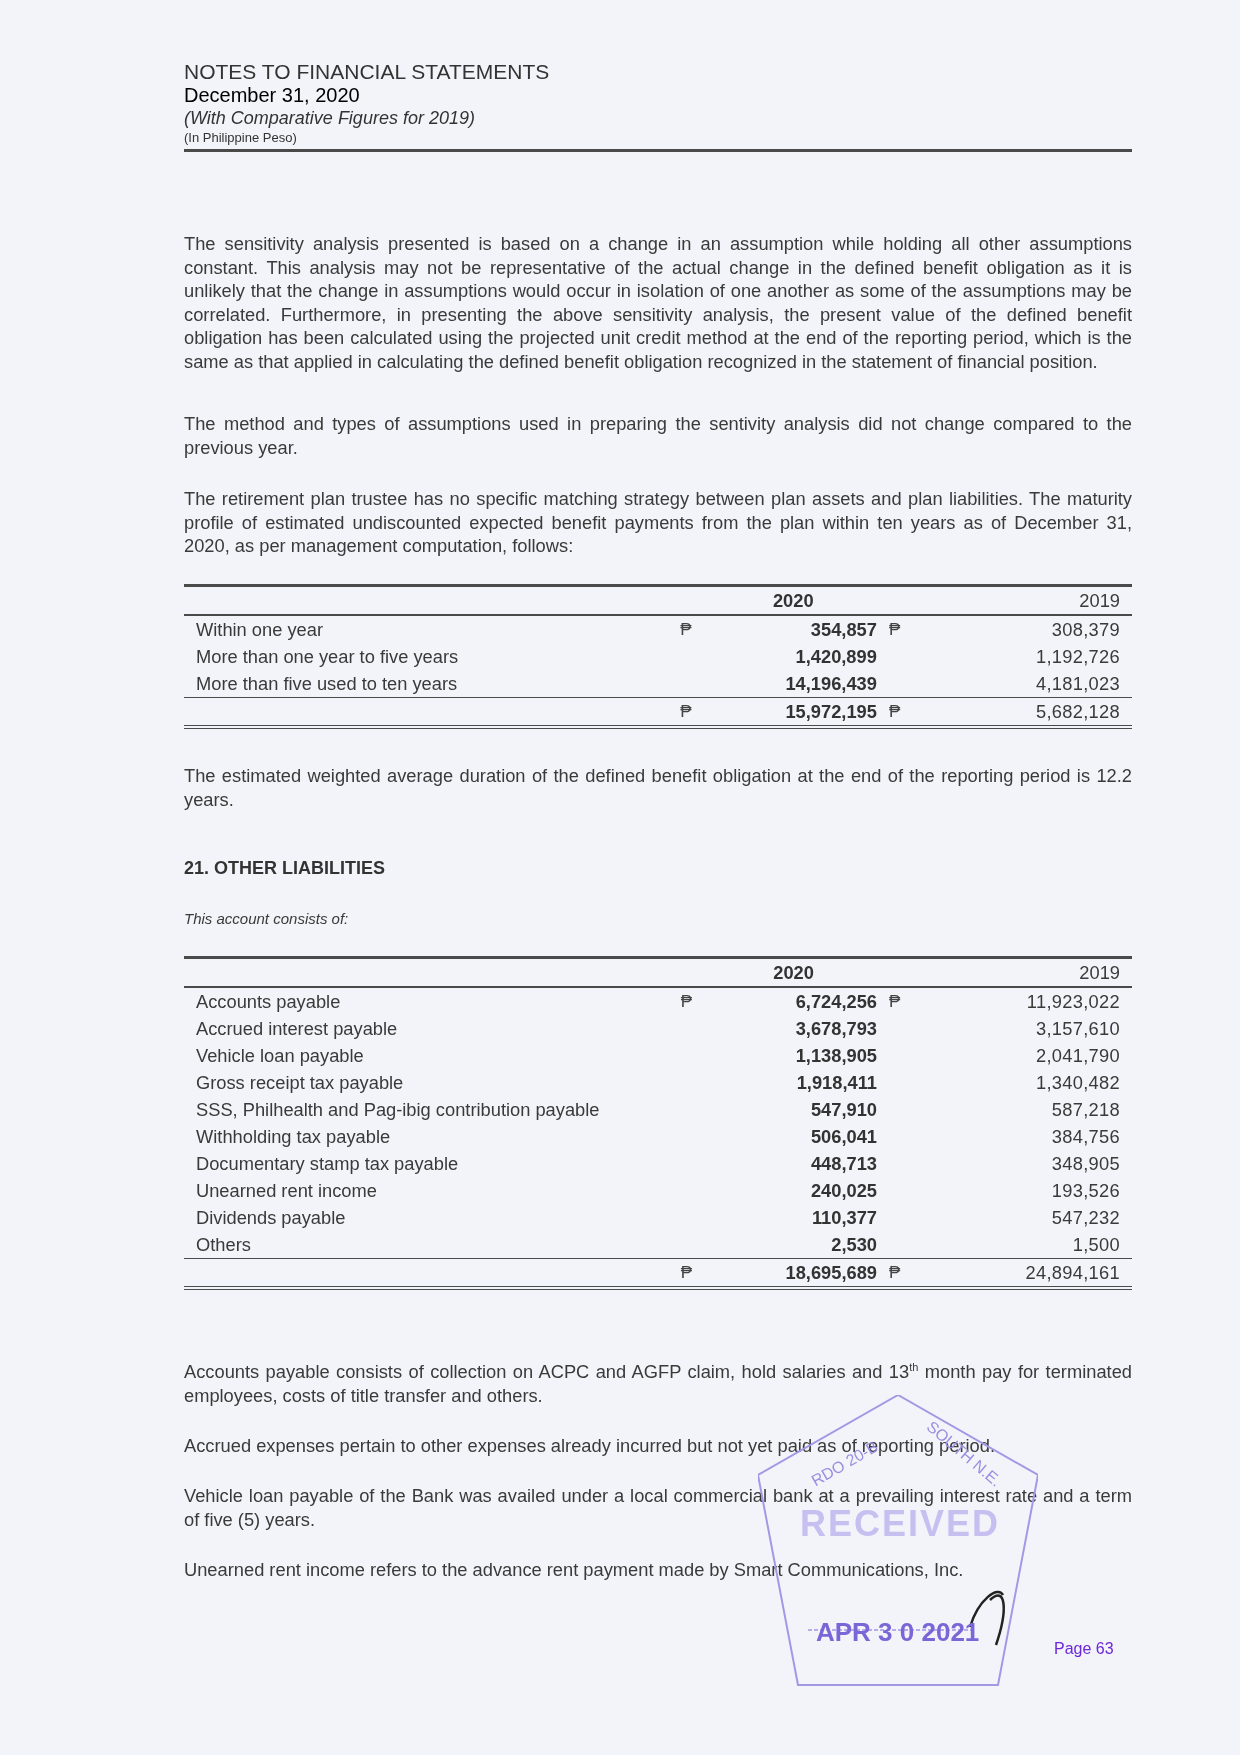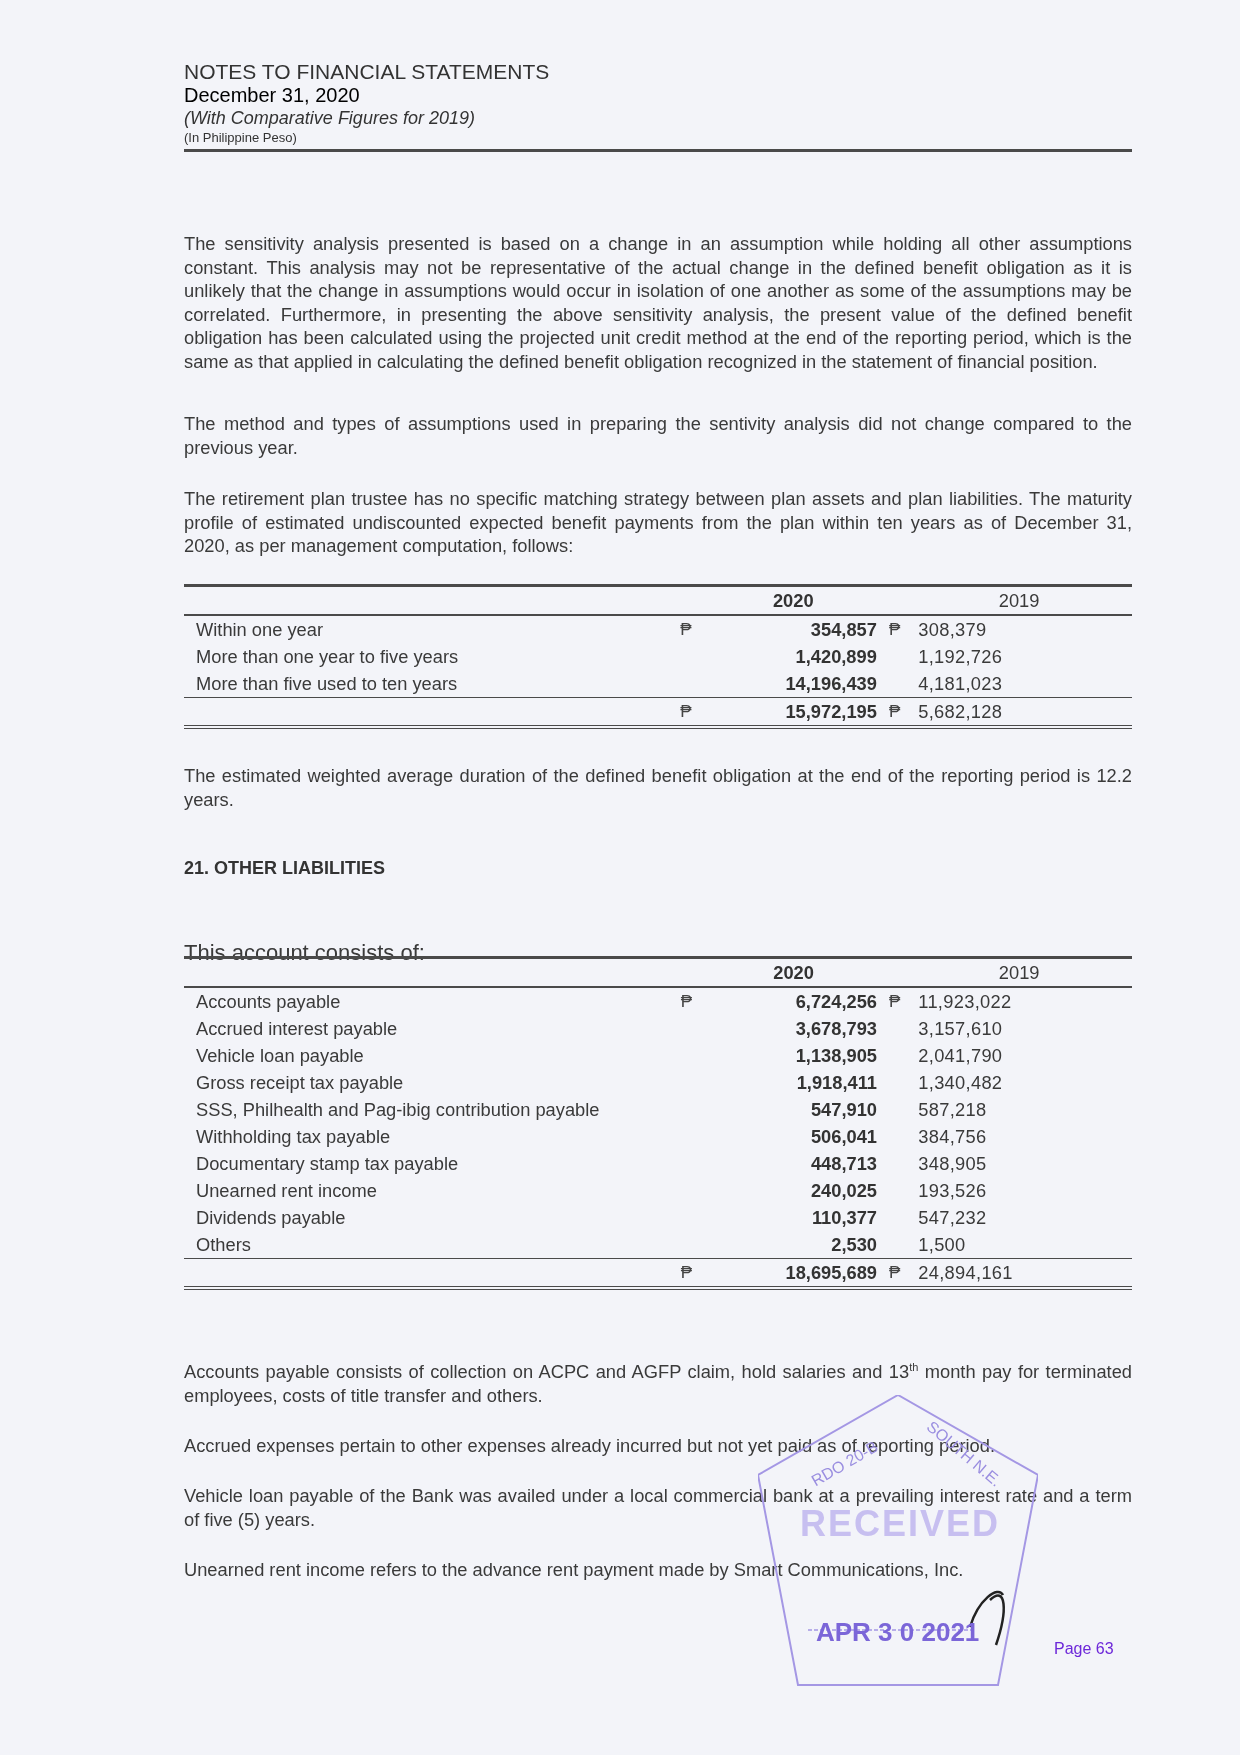--- a/index.html
+++ b/index.html
@@ -17,37 +17,37 @@
     .hdr-date { font-size: 20px; line-height: 23px; color: #000000; }
     .hdr-comp { font-size: 18px; font-style: italic; line-height: 23px; color: #333; }
     .hdr-unit { font-size: 13px; line-height: 16px; color: #333; }
     .hdr-rule { border-top: 3px solid #4a4a4a; margin-top: 3px; }
     p.para { font-size: 18.3px; line-height: 23.5px; margin: 0; text-align: justify; color: #3a3a3a; }
     .p1 { position: absolute; top: 172px; }
     .p2 { position: absolute; top: 352px; }
     .p3 { position: absolute; top: 427px; }
     .p4 { position: absolute; top: 704px; }
     .sec-title { position: absolute; top: 798px; font-size: 18px; font-weight: bold; color: #333; }
-    .sec-intro { position: absolute; top: 880px; font-size: 22px; }
+    .sec-intro { position: absolute; top: 850px; font-size: 15px; font-style: italic; }
     .p5 { position: absolute; top: 1296px; }
     .p6 { position: absolute; top: 1374px; }
     .p7 { position: absolute; top: 1424px; }
     .p8 { position: absolute; top: 1498px; }
     table.fin { border-collapse: collapse; width: 948px; font-size: 18.3px; position: absolute; left: 0; }
     table.fin td { padding: 0; height: 27px; line-height: 27px; }
     .t-top { border-top: 3px solid #4a4a4a; }
     .t-head td { border-bottom: 2px solid #4a4a4a; height: 26px; }
     .c-lab { width: 500px; padding-left: 12px !important; }
     .c-cur1 { width: 30px; text-align: left; }
     .c-v20 { width: 170px; text-align: right; font-weight: bold; color: #333; }
     .c-cur2 { width: 30px; text-align: left; padding-left: 12px !important; }
-    .c-v19 { width: 206px; text-align: left; padding-right: 12px !important; }
+    .c-v19 { width: 206px; text-align: right; padding-right: 12px !important; }
     .v19 { font-family: "Liberation Sans", sans-serif; letter-spacing: 0.3px; }
     .h20 { text-align: center; font-weight: bold; }
-    .h19 { text-align: center; }
+    .h19 { text-align: right; }
     .row-sub td { border-bottom: 1.5px solid #4a4a4a; }
     .row-total td { border-bottom: 4px double #4a4a4a; height: 30px; }
     .peso { font-size: 17px; color: #444; }
     .tbl1 { top: 524px; }
     .tbl2 { top: 896px; }
     .stamp {
       position: absolute; left: 758px; top: 1395px; width: 280px; height: 300px;
       color: #8a7ad6;
     }
     .stamp svg { position: absolute; left: 0; top: 0; }

